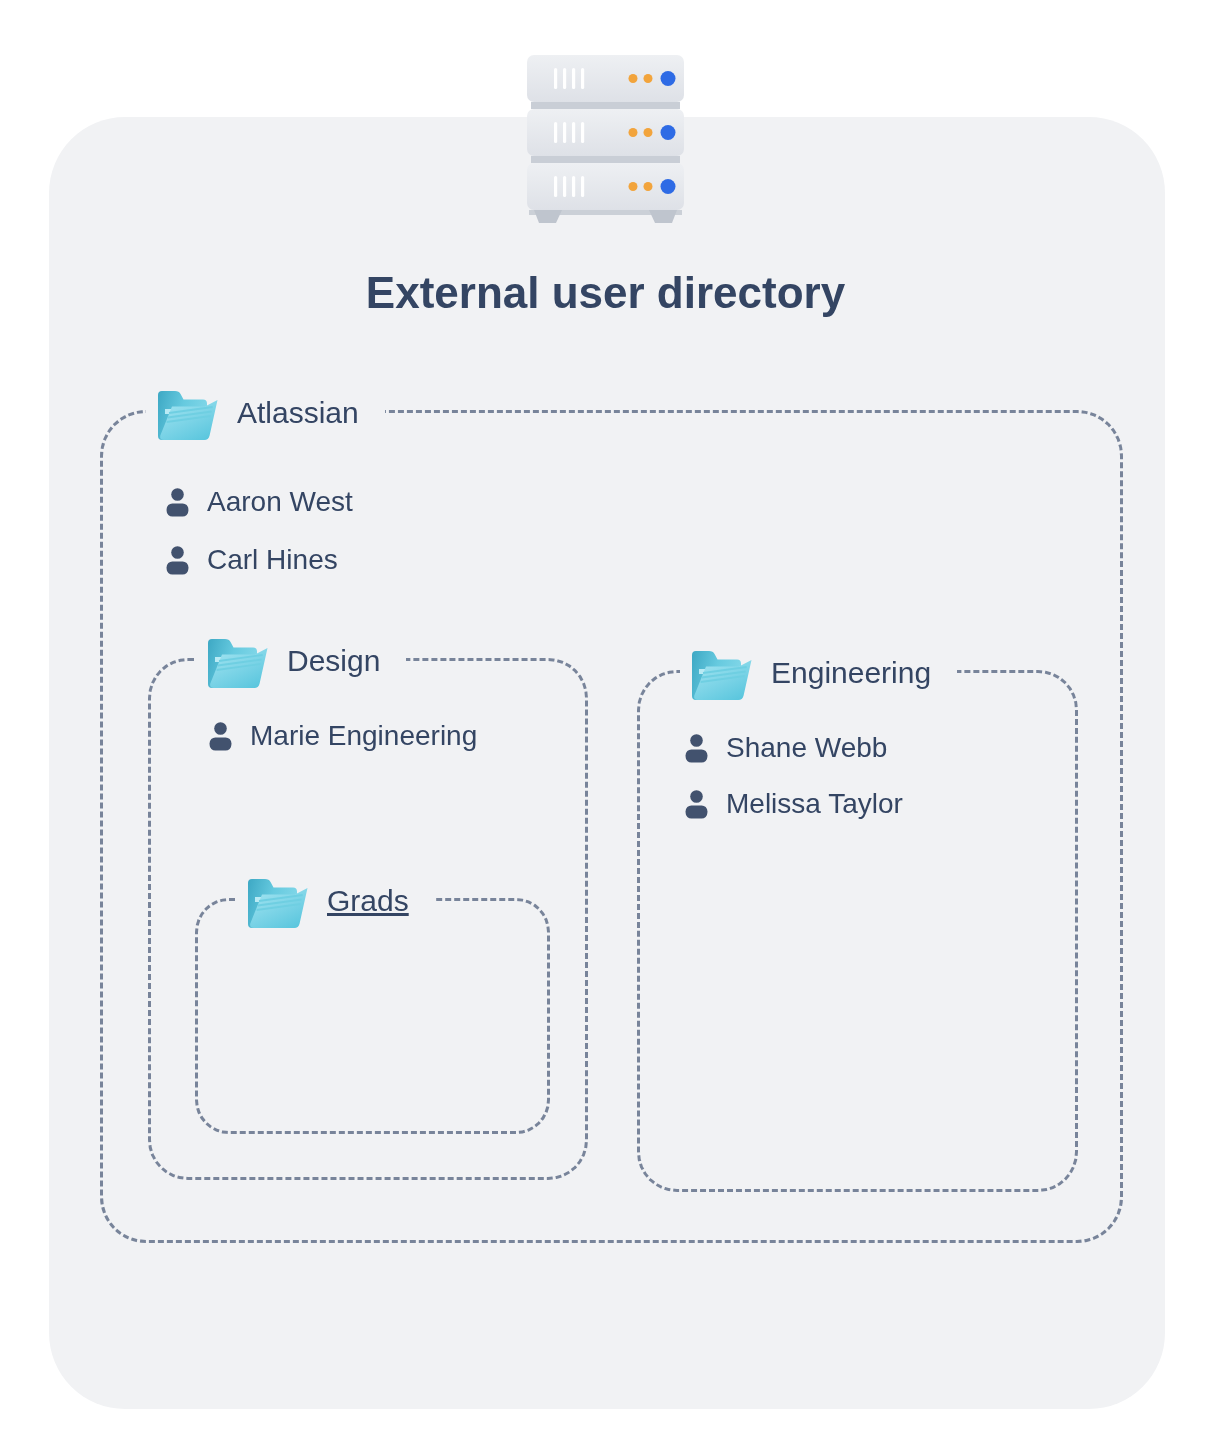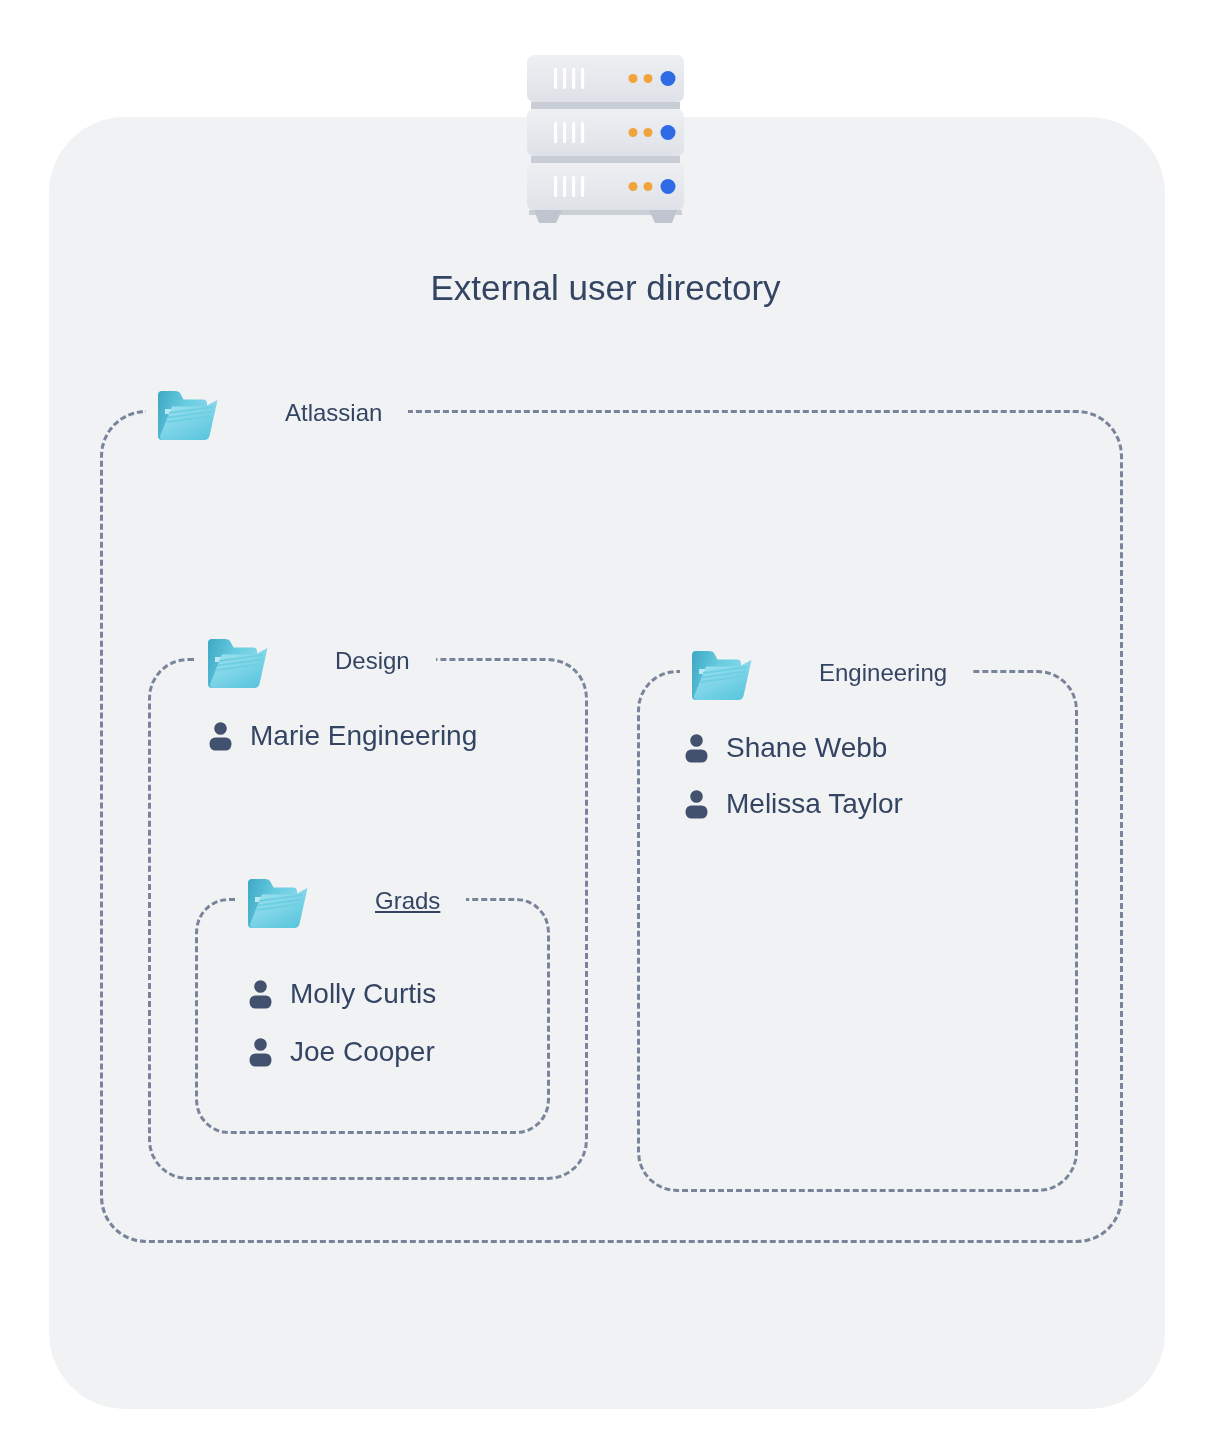--- a/index.html
+++ b/index.html
@@ -13,39 +13,39 @@
 
   .card {
     position:absolute; left:49px; top:117px; width:1116px; height:1292px;
     background:#F1F2F4; border-radius:76px;
   }
 
   .server { position:absolute; left:527px; top:55px; width:157px; height:168px; }
 
   .title {
     position:absolute; top:268px; left:0; width:100%;
-    text-align:center; font-size:35px; font-weight:400; color:#344563;
+    text-align:center; font-size:44px; font-weight:700; color:#344563;
   }
 
   .dbox { position:absolute; border:3px dashed #78849A; }
   .box-atlassian   { left:100px; top:410px; width:1023px; height:833px; border-radius:46px; }
   .box-design      { left:45px;  top:245px; width:440px;  height:522px; border-radius:40px; }
   .box-engineering { left:534px; top:257px; width:441px;  height:522px; border-radius:40px; }
   .box-grads       { left:44px;  top:237px; width:355px;  height:236px; border-radius:34px; }
 
   .box-label {
     position:absolute; top:-33px; height:66px;
     display:flex; align-items:center; gap:19px;
     background:#F1F2F4; padding:0 26px 0 6px;
   }
   .label-atlassian   { left:43px; }
   .label-design      { left:45px; }
   .label-engineering { left:40px; }
   .label-grads       { left:38px;text-decoration:underline; }
-  .box-label .label-text { font-size:24px; color:#344563; white-space:nowrap;margin-left:48px; }
+  .box-label .label-text { font-size:30px; color:#344563; white-space:nowrap; }
 
   .users { position:absolute; display:flex; flex-direction:column; gap:26px; }
   .users-atlassian   { left:62px; top:73px; }
   .users-design      { left:57px; top:59px; }
   .users-engineering { left:44px; top:59px;gap:24px; }
   .users-grads       { left:50px; top:77px; }
 
   .user-row { display:flex; align-items:center; gap:17px; height:32px; }
   .user-row .user-name { font-size:28px; color:#344563; white-space:nowrap; }
   .user-row svg { flex:0 0 auto; }
@@ -130,20 +130,36 @@
         <path d="M6,51 L6,10 Q6,6 10,6 L23,6 Q27,6 28.7,9.2 L31.5,14.5 L51,14.5 Q55,14.5 55,18.5 L55,51 Q55,55 51,55 L10,55 Q6,55 6,51 Z" fill="url(#grad-folder-back)"></path>
         <path d="M13,24 L49,24 L62,17.5 L60,29 L13,29 Z" fill="#B9EAF4"></path>
         <path d="M20,21.5 L53,21.5 L65.5,15 L57.6,50.5 Q56.6,55 52,55 L12,55 Q7.3,55 8.3,50.5 Z" fill="url(#grad-folder-front)"></path>
         <path d="M17,28 L60.7,22" stroke="#6FCFE2" stroke-width="1.8" fill="none"></path>
         <path d="M15.8,32.5 L59.7,26.5" stroke="#6FCFE2" stroke-width="1.8" fill="none"></path>
         <path d="M14.6,37 L58.7,31" stroke="#6FCFE2" stroke-width="1.8" fill="none"></path>
       </svg>
       <span class="label-text">Atlassian</span>
     </div>
 
+    <div class="users users-atlassian">
+      <div class="user-row">
+        <svg width="25" height="29" viewBox="0 0 25 29">
+          <circle cx="12.5" cy="6.5" r="6.3" fill="#42526E"></circle>
+          <rect x="1.6" y="15.4" width="21.8" height="13.2" rx="5.8" fill="#42526E"></rect>
+        </svg>
+        <span class="user-name">Aaron West</span>
+      </div>
+      <div class="user-row">
+        <svg width="25" height="29" viewBox="0 0 25 29">
+          <circle cx="12.5" cy="6.5" r="6.3" fill="#42526E"></circle>
+          <rect x="1.6" y="15.4" width="21.8" height="13.2" rx="5.8" fill="#42526E"></rect>
+        </svg>
+        <span class="user-name">Carl Hines</span>
+      </div>
+    </div>
 
     <div class="dbox box-design">
       <div class="box-label label-design">
         <svg width="66" height="56" viewBox="0 0 66 56">
           <path d="M6,51 L6,10 Q6,6 10,6 L23,6 Q27,6 28.7,9.2 L31.5,14.5 L51,14.5 Q55,14.5 55,18.5 L55,51 Q55,55 51,55 L10,55 Q6,55 6,51 Z" fill="url(#grad-folder-back)"></path>
           <path d="M13,24 L49,24 L62,17.5 L60,29 L13,29 Z" fill="#B9EAF4"></path>
           <path d="M20,21.5 L53,21.5 L65.5,15 L57.6,50.5 Q56.6,55 52,55 L12,55 Q7.3,55 8.3,50.5 Z" fill="url(#grad-folder-front)"></path>
           <path d="M17,28 L60.7,22" stroke="#6FCFE2" stroke-width="1.8" fill="none"></path>
           <path d="M15.8,32.5 L59.7,26.5" stroke="#6FCFE2" stroke-width="1.8" fill="none"></path>
           <path d="M14.6,37 L58.7,31" stroke="#6FCFE2" stroke-width="1.8" fill="none"></path>
@@ -167,36 +183,20 @@
             <path d="M6,51 L6,10 Q6,6 10,6 L23,6 Q27,6 28.7,9.2 L31.5,14.5 L51,14.5 Q55,14.5 55,18.5 L55,51 Q55,55 51,55 L10,55 Q6,55 6,51 Z" fill="url(#grad-folder-back)"></path>
             <path d="M13,24 L49,24 L62,17.5 L60,29 L13,29 Z" fill="#B9EAF4"></path>
             <path d="M20,21.5 L53,21.5 L65.5,15 L57.6,50.5 Q56.6,55 52,55 L12,55 Q7.3,55 8.3,50.5 Z" fill="url(#grad-folder-front)"></path>
             <path d="M17,28 L60.7,22" stroke="#6FCFE2" stroke-width="1.8" fill="none"></path>
             <path d="M15.8,32.5 L59.7,26.5" stroke="#6FCFE2" stroke-width="1.8" fill="none"></path>
             <path d="M14.6,37 L58.7,31" stroke="#6FCFE2" stroke-width="1.8" fill="none"></path>
           </svg>
           <span class="label-text">Grads</span>
         </div>
 
-        <div class="users users-grads">
-          <div class="user-row">
-            <svg width="25" height="29" viewBox="0 0 25 29">
-              <circle cx="12.5" cy="6.5" r="6.3" fill="#42526E"></circle>
-              <rect x="1.6" y="15.4" width="21.8" height="13.2" rx="5.8" fill="#42526E"></rect>
-            </svg>
-            <span class="user-name">Molly Curtis</span>
-          </div>
-          <div class="user-row">
-            <svg width="25" height="29" viewBox="0 0 25 29">
-              <circle cx="12.5" cy="6.5" r="6.3" fill="#42526E"></circle>
-              <rect x="1.6" y="15.4" width="21.8" height="13.2" rx="5.8" fill="#42526E"></rect>
-            </svg>
-            <span class="user-name">Joe Cooper</span>
-          </div>
-        </div>
       </div>
     </div>
 
     <div class="dbox box-engineering">
       <div class="box-label label-engineering">
         <svg width="66" height="56" viewBox="0 0 66 56">
           <path d="M6,51 L6,10 Q6,6 10,6 L23,6 Q27,6 28.7,9.2 L31.5,14.5 L51,14.5 Q55,14.5 55,18.5 L55,51 Q55,55 51,55 L10,55 Q6,55 6,51 Z" fill="url(#grad-folder-back)"></path>
           <path d="M13,24 L49,24 L62,17.5 L60,29 L13,29 Z" fill="#B9EAF4"></path>
           <path d="M20,21.5 L53,21.5 L65.5,15 L57.6,50.5 Q56.6,55 52,55 L12,55 Q7.3,55 8.3,50.5 Z" fill="url(#grad-folder-front)"></path>
           <path d="M17,28 L60.7,22" stroke="#6FCFE2" stroke-width="1.8" fill="none"></path>

